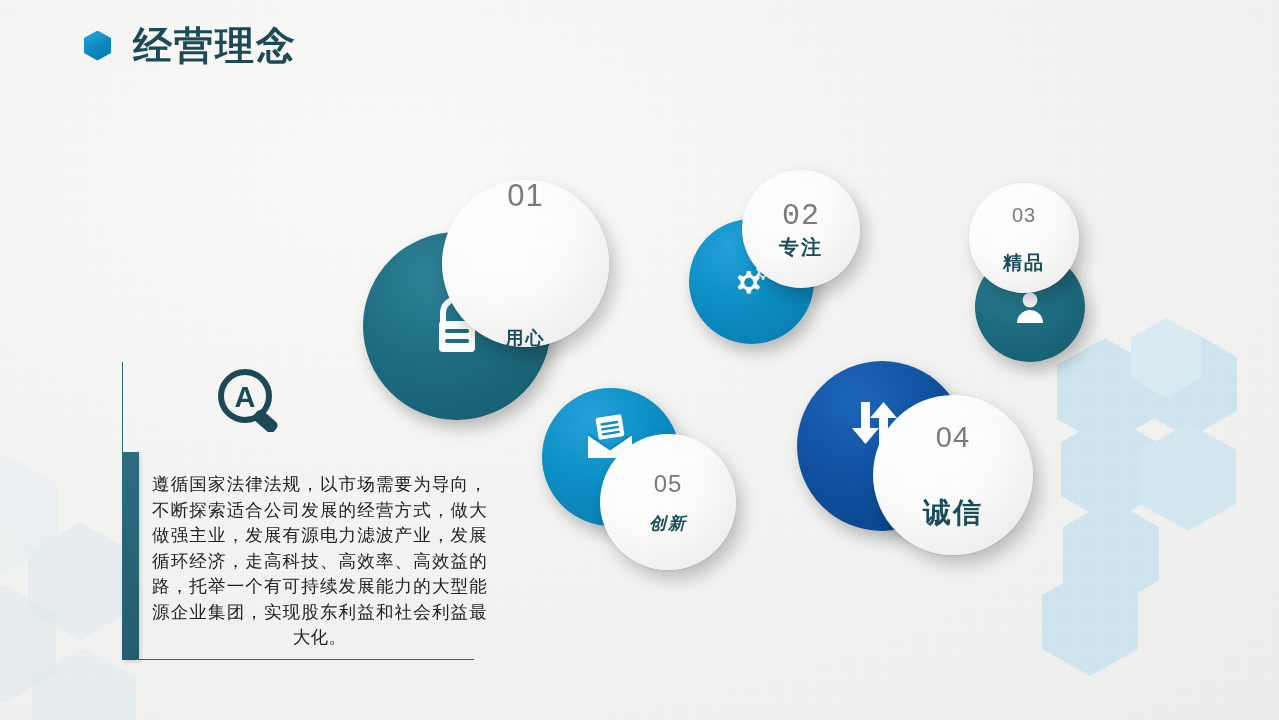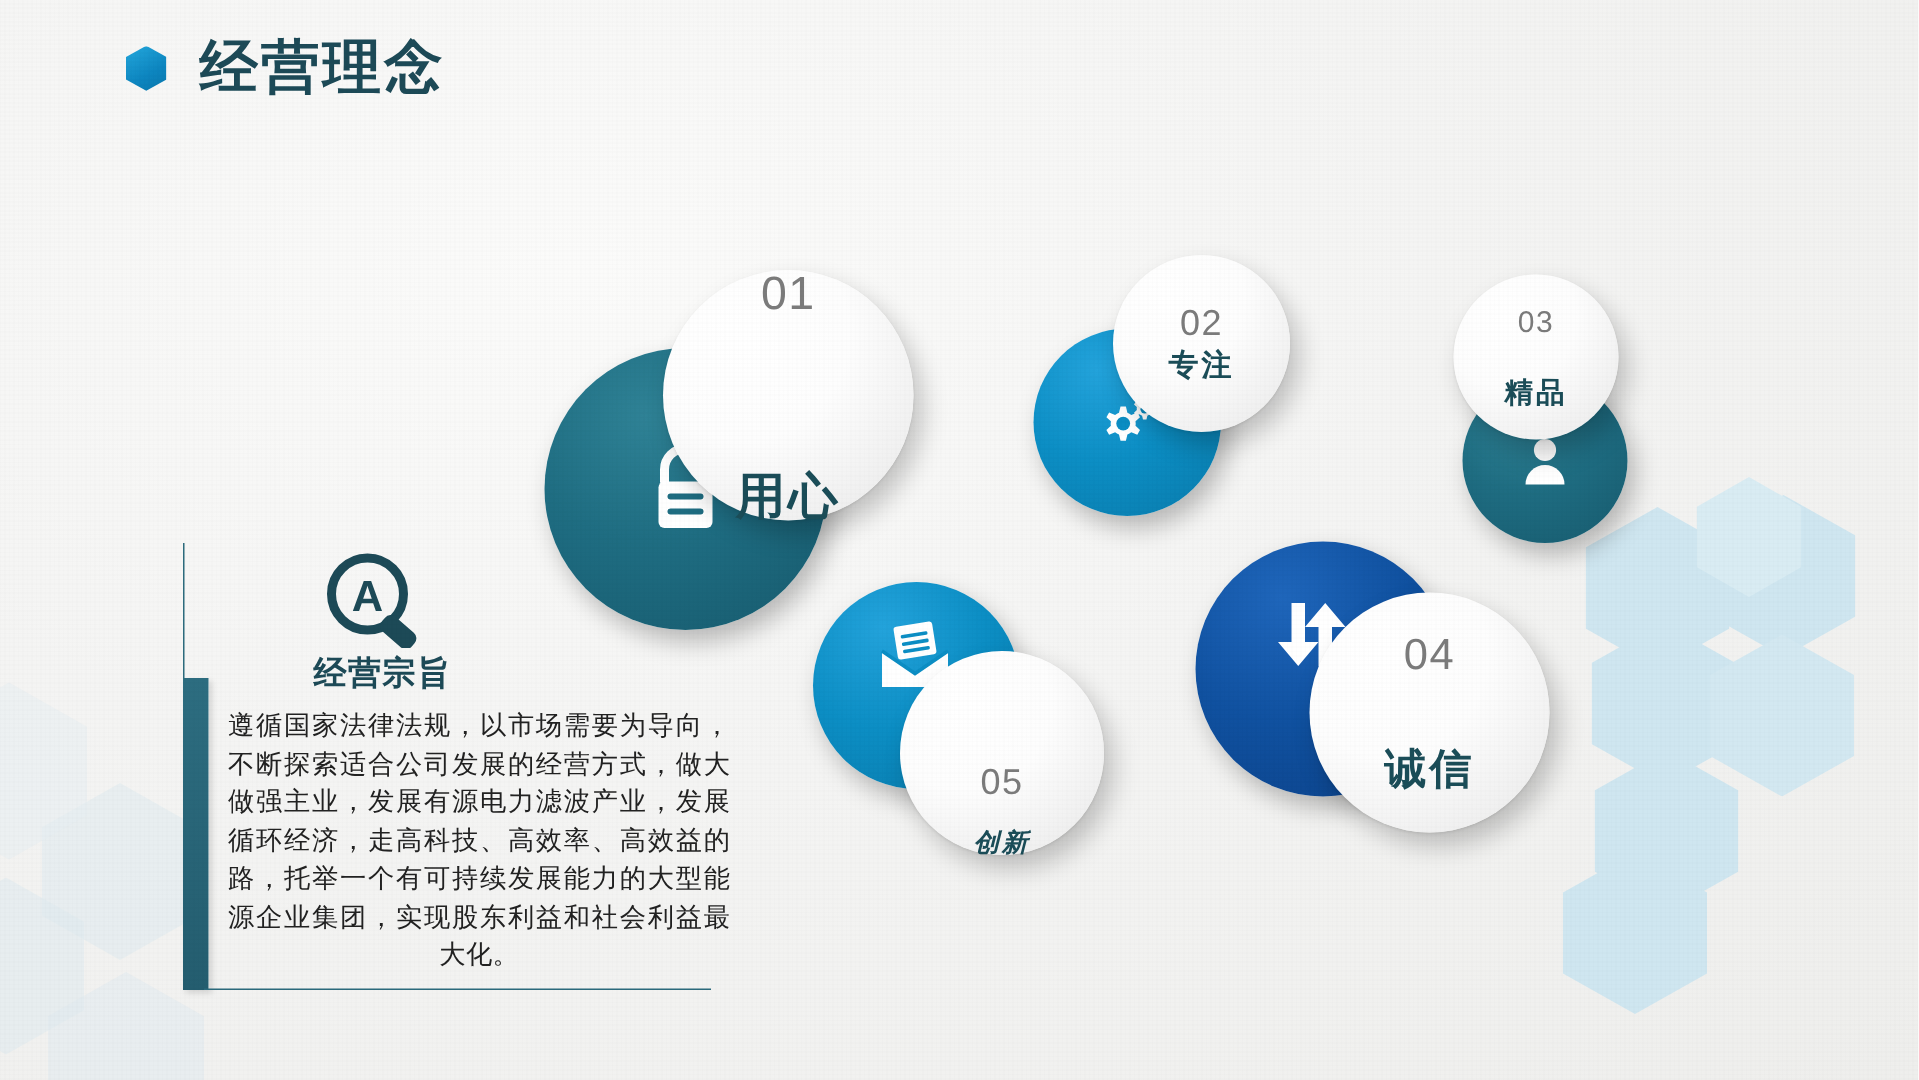--- a/index.html
+++ b/index.html
@@ -201,51 +201,50 @@
     <div id="panel-thinline"></div>
     <div id="panel-bar"></div>
     <div id="panel-underline"></div>
 
     <div id="purpose-head">
       <svg id="mag-icon" class="glyph" width="86" height="64" viewBox="0 0 86 64">
         <circle cx="33" cy="28" r="24" fill="none" stroke="#1d4a57" stroke-width="6"></circle>
         <text x="33" y="39" text-anchor="middle" font-family="Liberation Sans, sans-serif" font-size="29" font-weight="bold" fill="#1d4a57">A</text>
         <rect x="48" y="40" width="26" height="13" rx="5" fill="#1d4a57" transform="rotate(41 48 40)"></rect>
       </svg>
-      <div id="purpose-label">经营宗旨</div>
     </div>
 
     <div id="purpose-body">遵循国家法律法规，以市场需要为导向，不断探索适合公司发展的经营方式，做大做强主业，发展有源电力滤波产业，发展循环经济，走高科技、高效率、高效益的路，托举一个有可持续发展能力的大型能源企业集团，实现股东利益和社会利益最大化。</div>
   </div>
 
   <div class="icon-circle c-teal" style="left:363px; top:232px; width:188px; height:188px;">
     <svg class="glyph" width="54" height="62" viewBox="0 0 54 62">
       <path d="M13 26 V18 a14 14 0 0 1 28 0 V26" fill="none" stroke="#ffffff" stroke-width="6" stroke-linecap="round"></path>
       <rect x="9" y="26" width="36" height="31" rx="4" fill="#ffffff"></rect>
       <rect x="15" y="34" width="24" height="4" rx="2" fill="#1f6d82"></rect>
       <rect x="15" y="44" width="24" height="4" rx="2" fill="#1f6d82"></rect>
     </svg>
   </div>
   <div class="label-circle" style="left:442px; top:180px; width:167px; height:167px;justify-content:space-between;">
     <div class="num" style="font-size:31px; margin-bottom:24px;">01</div>
-    <div class="word" style="font-size:33px;">用心</div>
+    <div class="word" style="font-size:18px;">用心</div>
   </div>
 
   <div class="icon-circle c-blue" style="left:689px; top:219px; width:125px; height:125px;">
     <svg class="glyph" width="44" height="40" viewBox="0 0 44 40">
       <g fill="#ffffff">
         <path d="M17 9 l3.6 0 1 4.1 a9.6 9.6 0 0 1 2.6 1.5 l4-1.6 1.8 3.1 -3 2.8 a9.6 9.6 0 0 1 0 3 l3 2.8 -1.8 3.1 -4-1.6 a9.6 9.6 0 0 1 -2.6 1.5 l-1 4.1 -3.6 0 -1-4.1 a9.6 9.6 0 0 1 -2.6-1.5 l-4 1.6 -1.8-3.1 3-2.8 a9.6 9.6 0 0 1 0-3 l-3-2.8 1.8-3.1 4 1.6 a9.6 9.6 0 0 1 2.6-1.5 z"></path>
         <circle cx="18.8" cy="20.4" r="4.6" fill="#0c8ec4"></circle>
         <path d="M32 3 l2.3 0 .6 2.6 a6 6 0 0 1 1.7 1 l2.5-1 1.2 2 -1.9 1.8 a6 6 0 0 1 0 1.9 l1.9 1.8 -1.2 2 -2.5-1 a6 6 0 0 1 -1.7 1 l-.6 2.6 -2.3 0 -.6-2.6 a6 6 0 0 1 -1.7-1 l-2.5 1 -1.2-2 1.9-1.8 a6 6 0 0 1 0-1.9 l-1.9-1.8 1.2-2 2.5 1 a6 6 0 0 1 1.7-1 z"></path>
         <circle cx="33.1" cy="10.9" r="2.8" fill="#0c8ec4"></circle>
       </g>
     </svg>
   </div>
   <div class="label-circle" style="left:742px; top:170px; width:118px; height:118px;">
-    <div class="num" style="font-size:24px; margin-bottom:6px;">02</div>
+    <div class="num" style="font-size:30px; margin-bottom:6px;font-family:Liberation Mono, monospace;">02</div>
     <div class="word" style="font-size:20px;text-align:center;">专注</div>
   </div>
 
   <div class="icon-circle c-teal" style="left:975px; top:252px; width:110px; height:110px;">
     <svg class="glyph" width="32" height="34" viewBox="0 0 32 34">
       <circle cx="16" cy="10" r="7.4" fill="#ffffff"></circle>
       <path d="M3 33 a13 13 0 0 1 26 0 z" fill="#ffffff"></path>
     </svg>
   </div>
   <div class="label-circle" style="left:969px; top:183px; width:110px; height:110px;">
@@ -275,18 +274,18 @@
         <path d="M4 20 l22 15 22-15 v24 H4 z"></path>
         <path d="M4 20 l22 15 22-15" fill="none" stroke="#0c8ec4" stroke-width="2.4"></path>
       </g>
       <g fill="#0c8ec4" transform="rotate(-9 26 13)">
         <rect x="17" y="8" width="18" height="2.4" rx="1"></rect>
         <rect x="17" y="13" width="18" height="2.4" rx="1"></rect>
         <rect x="17" y="18" width="18" height="2.4" rx="1"></rect>
       </g>
     </svg>
   </div>
-  <div class="label-circle" style="left:600px; top:434px; width:136px; height:136px;justify-content:flex-end;">
+  <div class="label-circle" style="left:600px; top:434px; width:136px; height:136px;">
     <div class="num" style="font-size:24px; margin-bottom:19px;">05</div>
     <div class="word" style="font-size:17px;font-style:italic;">创新</div>
   </div>
 
 </div>
 
 </body></html>

